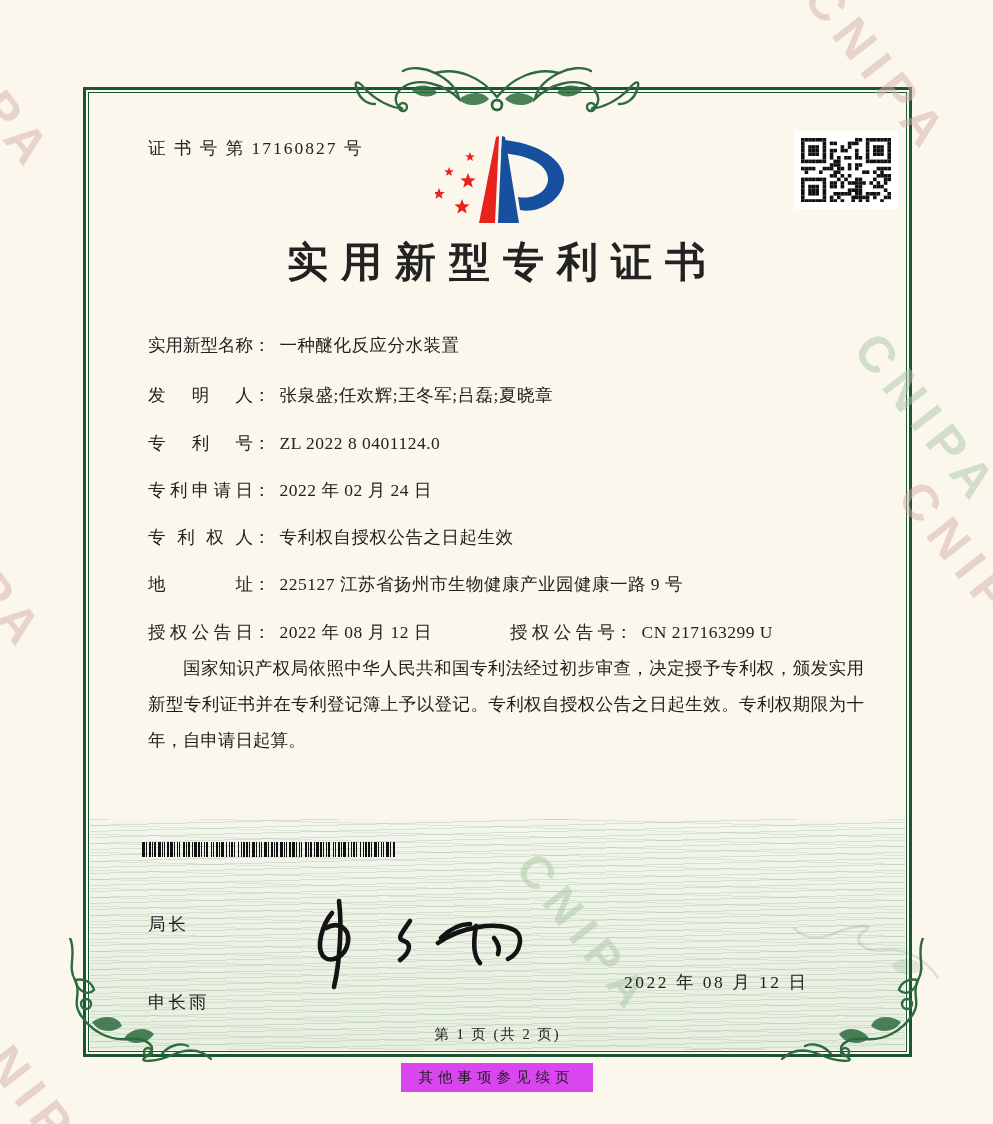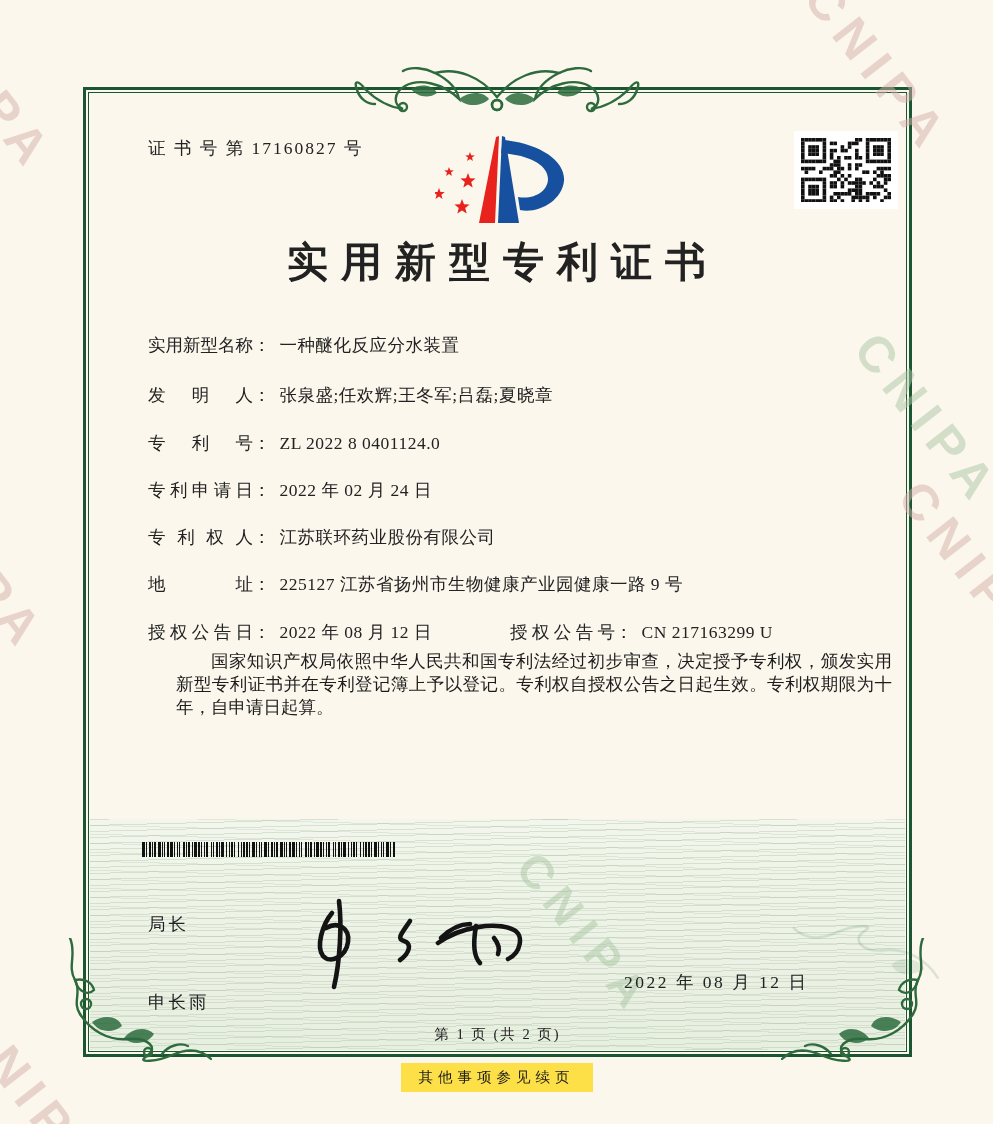--- a/index.html
+++ b/index.html
@@ -57,37 +57,37 @@
     position:absolute;left:0;right:0;top:235px;text-align:center;
     font-size:41px;font-weight:bold;letter-spacing:13px;padding-left:13px;
   }
   .frow{position:absolute;left:148px;font-size:17.5px;white-space:nowrap;}
   .jlabel{display:inline-flex;justify-content:space-between;width:105px;vertical-align:top;}
   .colon{margin-right:9px;}
   .fval{letter-spacing:0.5px;}
   .pair2{position:absolute;left:362px;top:0;white-space:nowrap;}
   .body-text{
     position:absolute;left:148px;top:650px;width:716px;
-    font-size:17.5px;line-height:23px;text-align:justify;color:#1c1c1c;margin-left:28px;
+    font-size:17.5px;line-height:36px;text-align:justify;color:#1c1c1c;
   }
   .body-text p{margin:0;text-indent:2em;}
   .barcode{position:absolute;left:142px;top:842px;}
   .signer-title{position:absolute;left:148px;top:912px;font-size:17.5px;
     font-family:"Liberation Sans","DejaVu Sans",sans-serif;font-weight:400;letter-spacing:3px;}
   .signer-name{position:absolute;left:148px;top:990px;font-size:17.5px;
     font-family:Liberation Serif, serif;font-weight:500;letter-spacing:3px;}
   .signature{position:absolute;left:298px;top:893px;}
   .issue-date{position:absolute;left:624px;top:970px;font-size:17.5px;letter-spacing:2.5px;}
   .page-info{position:absolute;left:2px;right:0;top:1025px;text-align:center;
     font-size:14.5px;letter-spacing:2px;color:#1c1c1c;}
   .cont-note{
     position:absolute;left:0;right:0;top:1063px;text-align:center;
   }
   .cont-note span{
-    display:inline-block;background:#fde047;padding:5px 18px;
+    display:inline-block;background:#d946ef;padding:5px 18px;
     font-size:14.5px;letter-spacing:5px;color:#1c1c1c;
   }
   svg .stroke{fill:none;stroke:#2d6b3d;stroke-width:2.4;stroke-linecap:round;}
   svg .leaf{fill:#2d6b3d;opacity:.85;}
 </style>
 </head>
 <body>
 
 <span class="wm wm-pink wm1">CNIPA</span>
 <span class="wm wm-pink wm2">CNIPA</span>
@@ -414,21 +414,21 @@
         <span>请</span>
         <span>日</span>
       </span><span class="colon">：</span><span class="fval">2022 年 02 月 24 日</span>
   </div>
   <div class="frow" style="top:525px">
     <span class="jlabel">
         <span>专</span>
         <span>利</span>
         <span>权</span>
         <span>人</span>
-      </span><span class="colon">：</span><span class="fval">江苏联环药业股份有限公司</span>
+      </span><span class="colon">：</span><span class="fval">专利权自授权公告之日起生效</span>
   </div>
   <div class="frow" style="top:572px">
     <span class="jlabel">
         <span>地</span>
         <span>址</span>
       </span><span class="colon">：</span><span class="fval">225127 江苏省扬州市生物健康产业园健康一路 9 号</span>
   </div>
   <div class="frow" style="top:620px">
     <span class="jlabel">
         <span>授</span>

